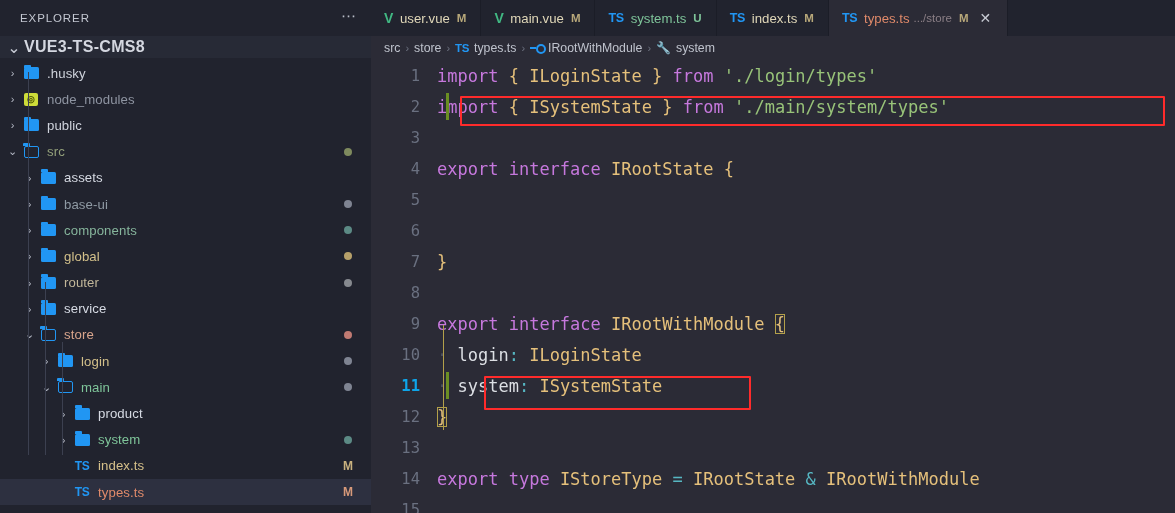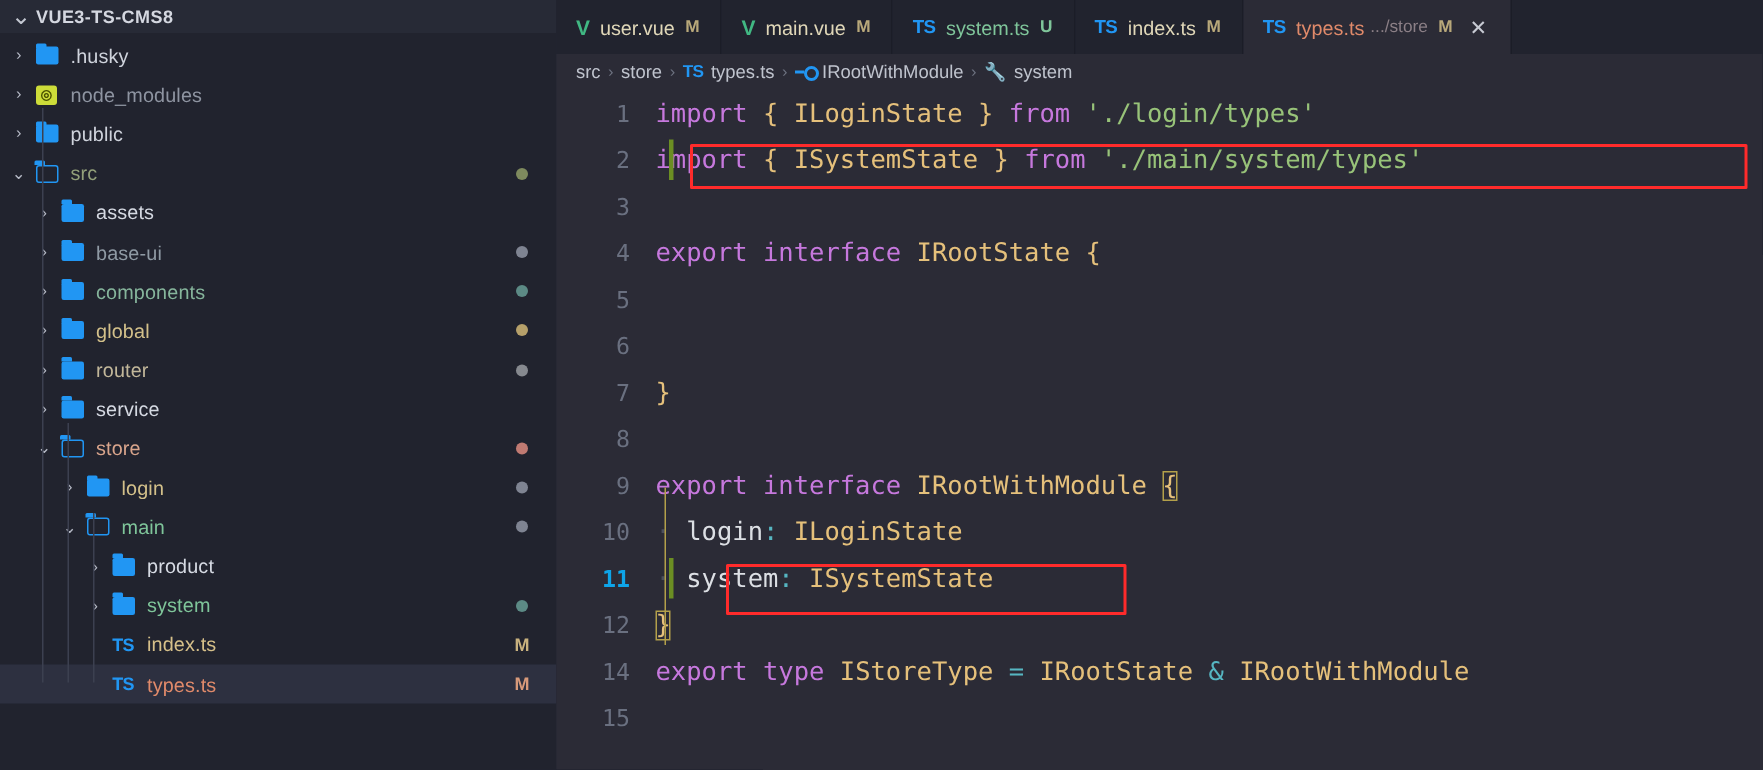--- a/index.html
+++ b/index.html
@@ -36,21 +36,21 @@
   }
   #root-folder-row {
     height: 22px; flex: 0 0 22px;
     display: flex; align-items: center;
     background: #272a36;
     padding-left: 6px;
     cursor: pointer;
   }
   #root-folder-row .twisty { width: 16px; text-align: center; color: #c3c7d1; }
   #root-folder-label {
-    font-size: 12px; font-weight: bold; color: #d4d7e0;
+    font-size: 16px; font-weight: bold; color: #d4d7e0;
     letter-spacing: 0.3px; margin-left: 2px;
   }
   #tree { flex: 1 1 auto; overflow: hidden; padding-top: 2px; }
   .tree-row {
     height: 26.2px;
     display: flex; align-items: center;
     position: relative; cursor: pointer;
     padding-right: 22px;
   }
   .tree-row.selected { background: #2d3040; }
@@ -203,20 +203,24 @@
     position: absolute; width: 1px; background: #b3a04a;
   }
 </style>
 </head>
 <body>
 
 <div id="app">
 
   <div id="sidebar">
 
+    <div id="explorer-header">
+      <span id="explorer-title">EXPLORER</span>
+      <span id="explorer-actions">⋯</span>
+    </div>
 
     <div id="root-folder-row">
       <span class="twisty">⌄</span>
       <span id="root-folder-label">VUE3-TS-CMS8</span>
     </div>
 
     <div id="tree">
         <div class="tree-row" style="padding-left: 4px;">
           <span class="tree-twisty">›</span>
           <span class="tree-icon">
@@ -453,20 +457,24 @@
         <div class="code-line current">
           <div class="gutter">11</div>
           <div class="code-text"><span class="ind-dot">· </span><span class="tok-prop">system</span><span class="tok-punc">:</span><span class="tok-plain"> </span><span class="tok-type">ISystemState</span></div>
           <div class="git-mark"></div>
         </div>
         <div class="code-line">
           <div class="gutter">12</div>
           <div class="code-text"><span class="tok-brace bracket-match">}</span></div>
         </div>
         <div class="code-line">
+          <div class="gutter">13</div>
+          <div class="code-text"></div>
+        </div>
+        <div class="code-line">
           <div class="gutter">14</div>
           <div class="code-text"><span class="tok-kw">export</span><span class="tok-plain"> </span><span class="tok-kw">type</span><span class="tok-plain"> </span><span class="tok-type">IStoreType</span><span class="tok-plain"> </span><span class="tok-op">=</span><span class="tok-plain"> </span><span class="tok-type">IRootState</span><span class="tok-plain"> </span><span class="tok-op">&amp;</span><span class="tok-plain"> </span><span class="tok-type">IRootWithModule</span></div>
         </div>
         <div class="code-line">
           <div class="gutter">15</div>
           <div class="code-text"></div>
         </div>
         <div class="ind-guide-v" style="left: 72px; top: 265px; height: 105px;"></div>
         <div class="hl-box" style="left: 89px; top: 36px; width: 705px; height: 30px; border-color: rgb(255, 43, 43);"></div>
         <div class="hl-box" style="left: 113px; top: 316px; width: 267px; height: 34px; border-color: rgb(255, 43, 43);"></div>

